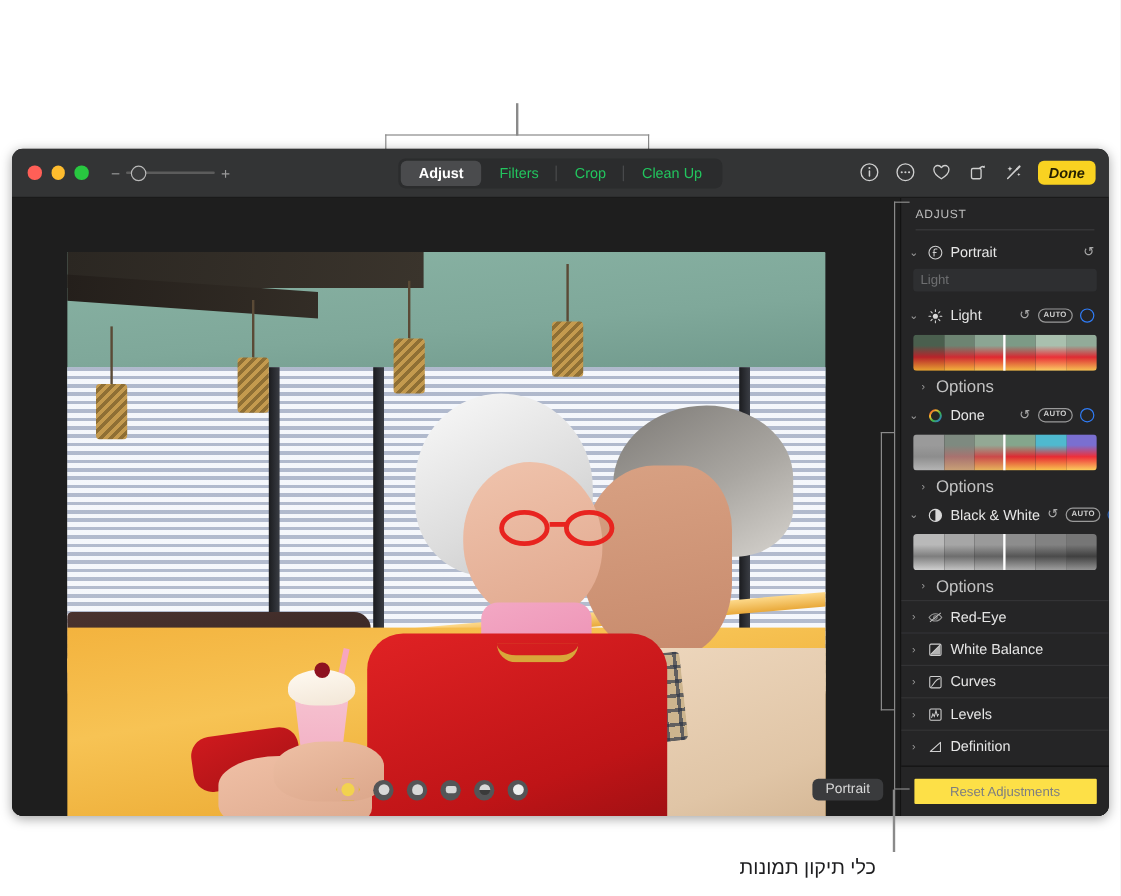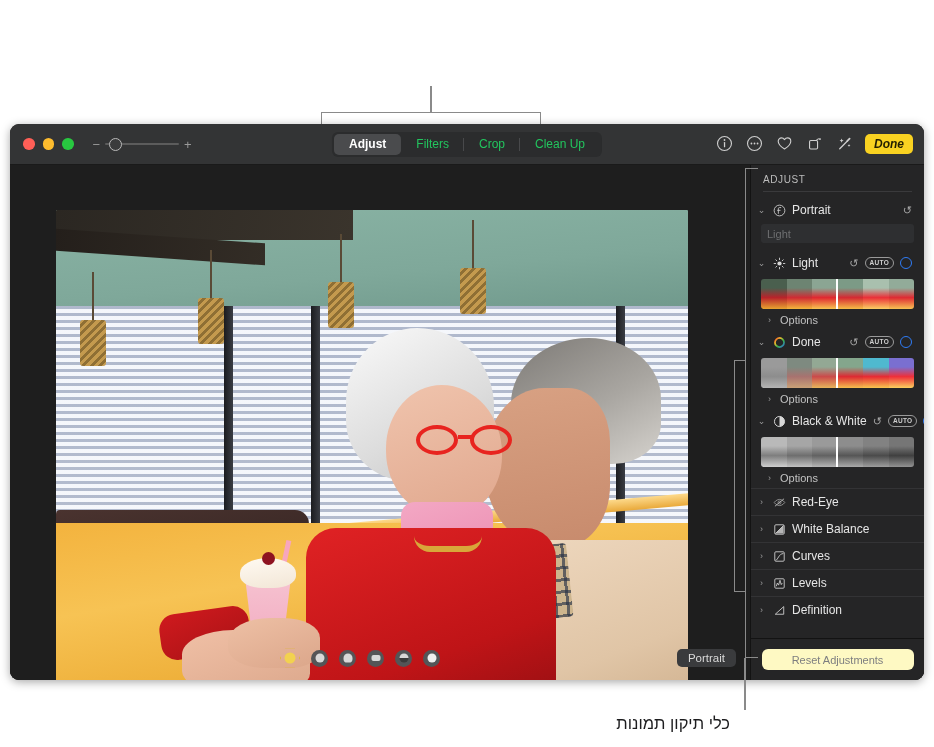--- a/index.html
+++ b/index.html
@@ -230,32 +230,32 @@
 
   .strip {
     margin: 4px 10px 2px 10px; height: 30px; border-radius: 3px; overflow: hidden;
     display: flex; position: relative;
   }
   .strip .cell { flex: 1; height: 100%; }
   .strip .playhead { position:absolute; top:0; bottom:0; width:1.6px; background:#fff; left: 50%; }
 
   .opt-row { display:flex; align-items:center; gap:6px; padding: 3px 8px 4px 14px; }
   .opt-row .chev { font-size: 9px; }
-  .opt-label { font-size: 11px; color: #c2c2c2; }
+  .opt-label { font-size: 14px; color: #c2c2c2; }
 
   .list-item {
     display:flex; align-items:center; gap:6px; padding: 6px 8px 6px 6px;
     border-top: 1px solid #333335; min-height: 23px;
   }
   .list-item .sec-name { color: #e6e6e6; }
 
   .sb-foot { height: 42px; display:flex; align-items:center; justify-content:center;
     border-top: 1px solid #131313; background:#252526; }
   .reset-btn {
-    width: 152px; height: 21px; border-radius: 6px; background:#fef9c3;
+    width: 152px; height: 21px; border-radius: 1px; background:#fde047;
     color: #7d7e80; font-size: 11px; display:flex; align-items:center; justify-content:center;
   }
 
   
   .callout-bottom-text {
     position: absolute; left: 500px; top: 714px; width: 230px;
     text-align: right; direction: rtl; font-size: 16.5px; color: #1d1d1f;
     white-space: nowrap;
   }
   .bracket-right {

